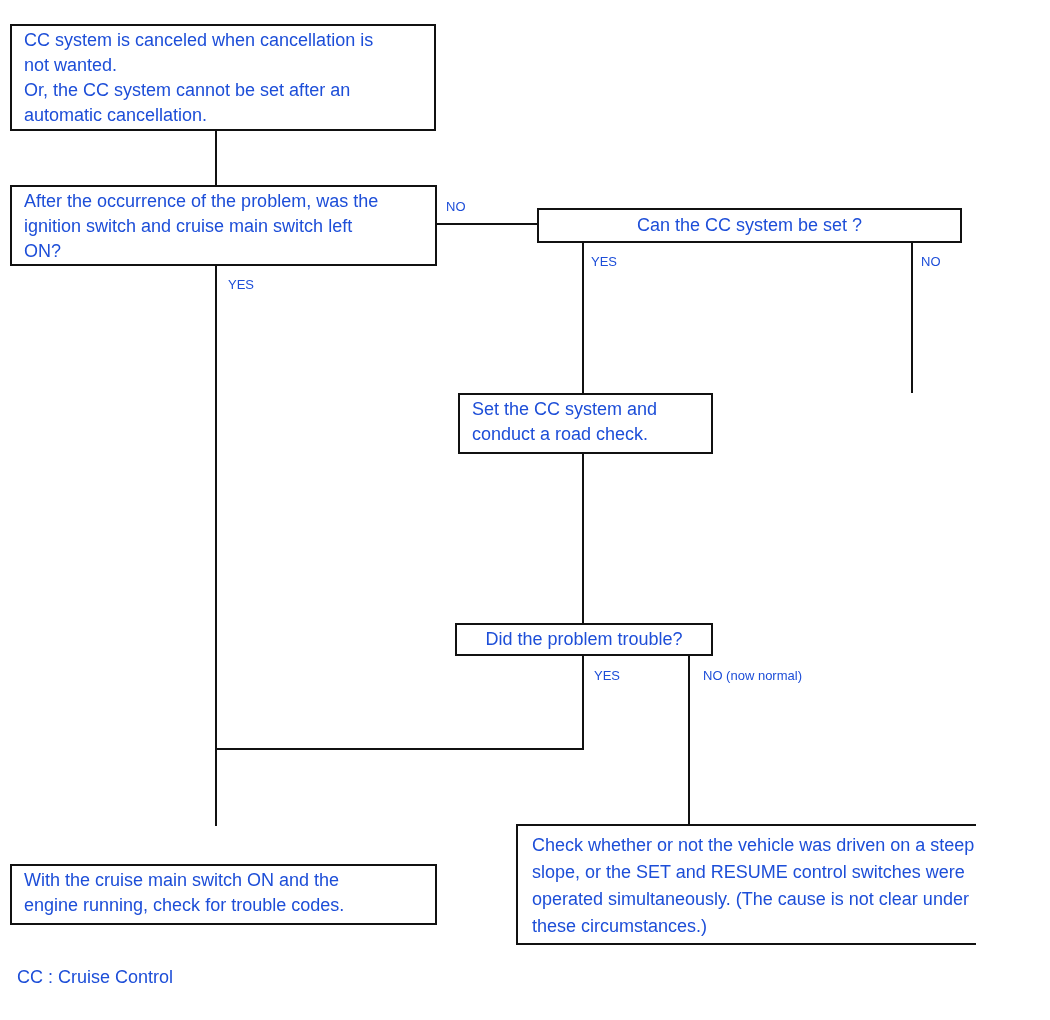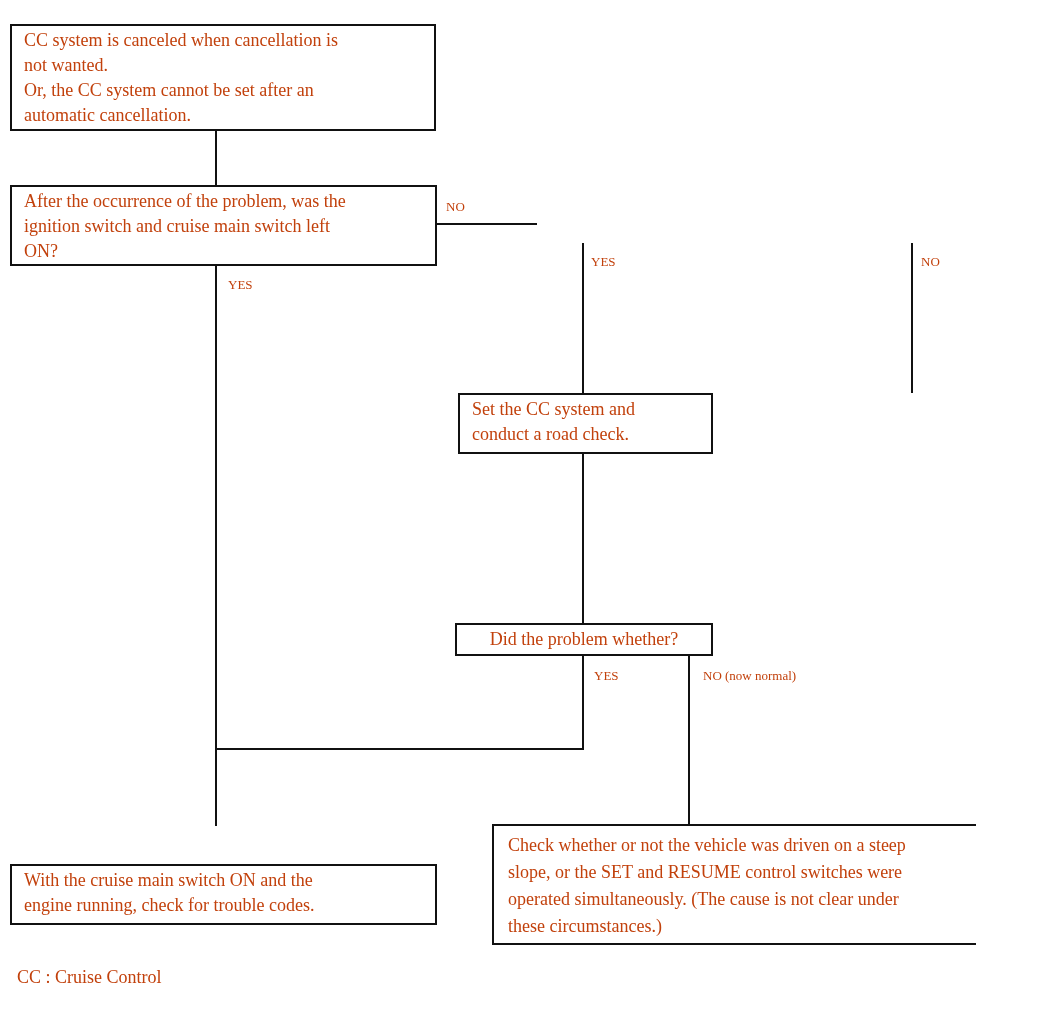--- a/index.html
+++ b/index.html
@@ -5,22 +5,22 @@
   html, body {
     margin: 0;
     padding: 0;
     background: #ffffff;
   }
   .canvas {
     position: relative;
     width: 976px;
     height: 1020px;
     background: #ffffff;
-    font-family: Liberation Serif, serif;
-    color: #c2410c;
+    font-family: Liberation Sans, sans-serif;
+    color: #1d4ed8;
     overflow: hidden;
   }
   .node {
     position: absolute;
     box-sizing: border-box;
     border: 2px solid #111111;
     background: #ffffff;
     font-size: 18px;
     line-height: 25px;
     padding: 2px 12px;
@@ -73,31 +73,32 @@
 
   <div class="node" style="left:10px; top:24px; width:426px; height:107px;">CC system is canceled when cancellation is
 not wanted.
 Or, the CC system cannot be set after an
 automatic cancellation.</div>
 
   <div class="node" style="left:10px; top:185px; width:427px; height:81px;">After the occurrence of the problem, was the
 ignition switch and cruise main switch left
 ON?</div>
 
+  <div class="node center" style="left:537px; top:208px; width:425px; height:35px;">Can the CC system be set ?</div>
 
   <div class="node" style="left:458px; top:393px; width:255px; height:61px;">Set the CC system and
 conduct a road check.</div>
 
 
-  <div class="node center" style="left:455px; top:623px; width:258px; height:33px;">Did the problem whether?</div>
+  <div class="node center" style="left:455px; top:623px; width:258px; height:33px;">Did the problem trouble?</div>
 
   <div class="node" style="left:10px; top:864px; width:427px; height:61px;">With the cruise main switch ON and the
 engine running, check for trouble codes.</div>
 
-  <div class="node tall" style="left:492px; top:824px; width:521px; height:121px;">Check whether or not the vehicle was driven on a steep
+  <div class="node tall" style="left:516px; top:824px; width:521px; height:121px;">Check whether or not the vehicle was driven on a steep
 slope, or the SET and RESUME control switches were
 operated simultaneously. (The cause is not clear under
 these circumstances.)</div>
 
   <div class="label" style="left:446px; top:197px;">NO</div>
 
   <div class="label" style="left:228px; top:275px;">YES</div>
 
   <div class="label" style="left:591px; top:252px;">YES</div>
 

